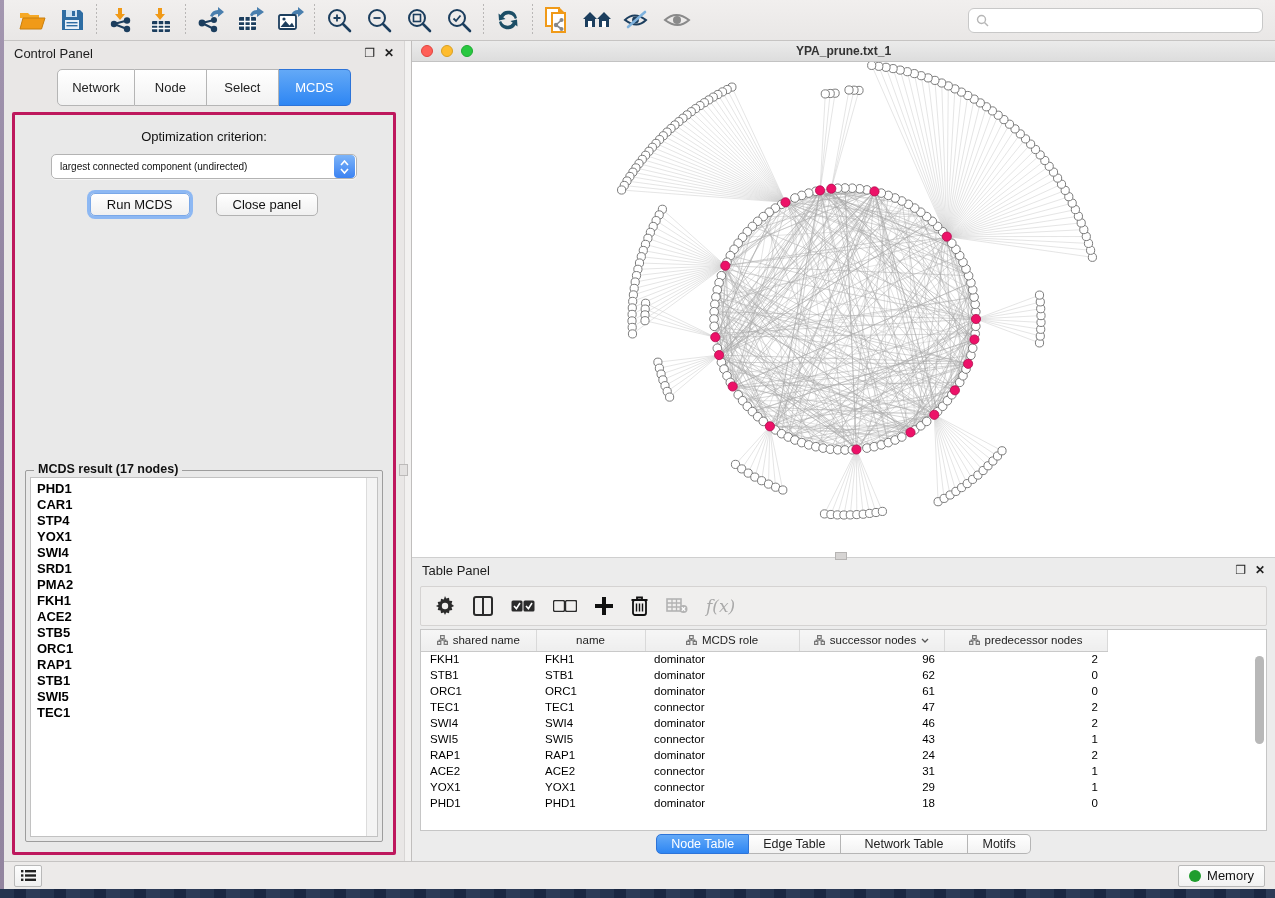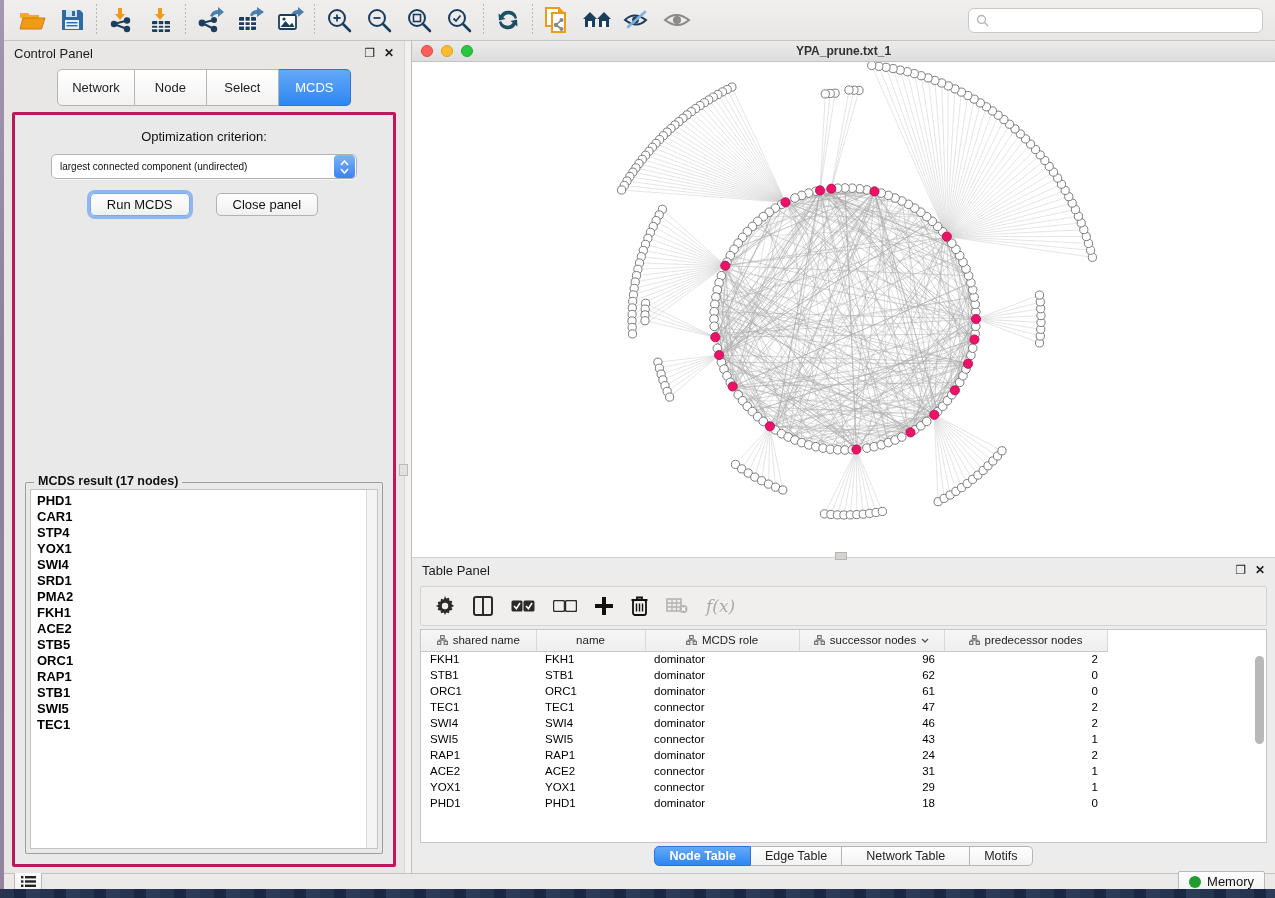--- a/index.html
+++ b/index.html
@@ -96,21 +96,21 @@
     font-weight:normal; color:#222; text-align:center; padding:0 4px; white-space:nowrap; overflow:hidden; }
   table.dt th .thwrap { display:flex; align-items:center; justify-content:center; gap:5px; }
   table.dt td { height:16px; padding:0 9px; color:#000; white-space:nowrap; overflow:hidden; }
   table.dt td.num { text-align:right; }
   td.suc { padding-right:28px; }
   .vscroll { position:absolute; right:2px; top:24px; bottom:4px; width:11px; }
   .vscroll .thumb { position:absolute; top:2px; right:0; width:9px; height:88px; border-radius:5px; background:#b8b8b8; }
   .tp-tabs { height:30px; display:flex; align-items:flex-start; justify-content:center; padding-top:3px; flex:0 0 auto; }
 
   
-  .statusbar { height:16px; background:#eceae9; border-top:1px solid #c6c4c3; display:flex; align-items:center; padding:0 10px; flex:0 0 auto; }
+  .statusbar { height:28px; background:#eceae9; border-top:1px solid #c6c4c3; display:flex; align-items:center; padding:0 10px; flex:0 0 auto; }
   .sb-btn { width:28px; height:22px; border:1px solid #b9b9b9; background:linear-gradient(#fdfdfd,#f0f0f0); border-radius:2px;
     display:flex; align-items:center; justify-content:center; }
   .statusbar .spacer { flex:1; }
   .mem-btn { height:22px; border:1px solid #b9b9b9; background:linear-gradient(#fdfdfd,#f2f2f2); border-radius:2px;
     display:flex; align-items:center; gap:6px; padding:0 10px; font-size:13px; color:#111; }
   .mem-dot { width:12px; height:12px; border-radius:50%; background:#1f9d2e; }
 
   svg { display:block; }
 </style>
 </head>
@@ -1328,21 +1328,21 @@
                 </tr>
               </tbody>
           </table>
           <div class="vscroll">
               <div class="thumb"></div>
             </div>
         </div>
 
         <div class="tp-tabs">
           <div class="seg" id="table-tabs" style="margin:0;">
-              <div class="segbtn active" style="min-width: 60px; font-size: 12.5px; padding: 2px 14px; font-weight: bold;">Node Table</div>
+              <div class="segbtn active" style="min-width: 60px; font-size: 12.5px; padding: 2px 14px;">Node Table</div>
               <div class="segbtn" style="min-width: 60px; font-size: 12.5px; padding: 2px 14px;">Edge Table</div>
               <div class="segbtn" style="min-width: 60px; font-size: 12.5px; padding: 2px 24px;">Network Table</div>
               <div class="segbtn" style="min-width: 60px; font-size: 12.5px; padding: 2px 14px;">Motifs</div>
             </div>
         </div>
       </div>
     </div>
   </div>
 
   <div class="statusbar">

